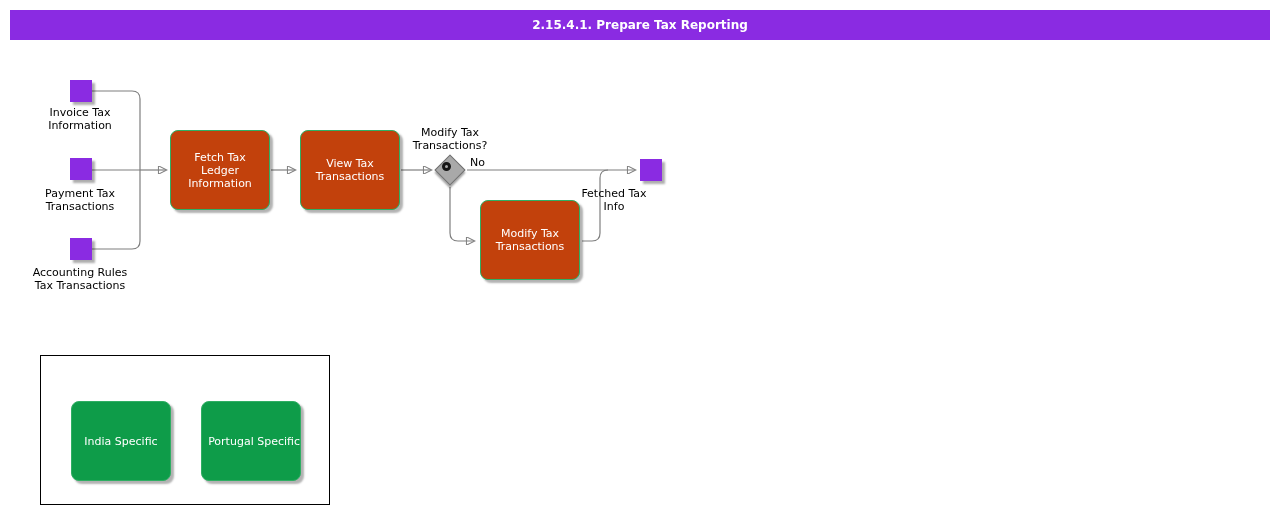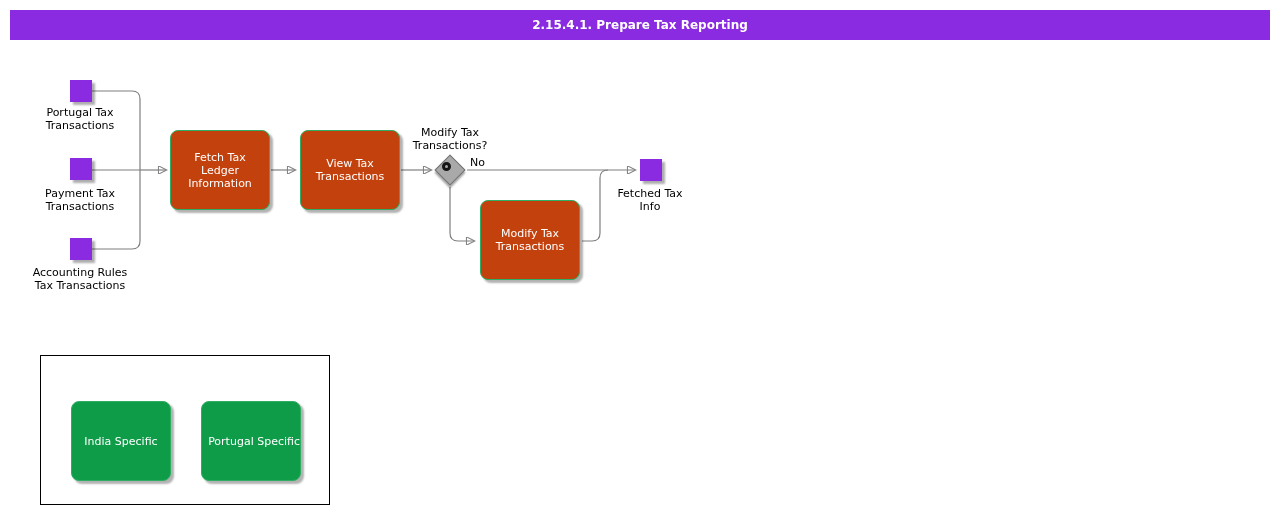--- a/index.html
+++ b/index.html
@@ -35,21 +35,21 @@
   .sq-fetched    { left: 640px; top: 159px; }
 
   
   .node-label {
     position: absolute; color: #000000; font-size: 11px; line-height: 13px;
     text-align: center;
   }
   .lbl-invoice    { left: 28px;  top: 106px; width: 104px; }
   .lbl-payment    { left: 28px;  top: 187px; width: 104px; }
   .lbl-accounting { left: 24px;  top: 266px; width: 112px; }
-  .lbl-fetched    { left: 617px; top: 187px; width: 66px;  }
+  .lbl-fetched    { left: 581px; top: 187px; width: 66px;  }
   .lbl-decision   { left: 398px; top: 126px; width: 104px; }
   .lbl-no         { left: 470px; top: 156px; width: 34px; text-align: left; }
 
   
   .task {
     position: absolute; width: 100px; height: 80px;
     background: #c2410c; border: 1px solid #2fae63; border-radius: 8px;
     box-shadow: 3px 3px 2px rgba(0,0,0,0.3);
     display: flex; align-items: center; justify-content: center;
     color: #ffffff; font-size: 11px; line-height: 13px; text-align: center;
@@ -110,21 +110,21 @@
     <path d="M92 170 H140"></path>
     <path d="M140 170 H166" marker-end="url(#arrow)"></path>
     <path d="M271 170 H295" marker-end="url(#arrow)"></path>
     <path d="M401 170 H431" marker-end="url(#arrow)"></path>
     <path d="M467 170 H635" marker-end="url(#arrow)"></path>
     <path d="M450 187 V233 Q450 241 458 241 H474" marker-end="url(#arrow)"></path>
     <path d="M582 241 H592 Q600 241 600 233 V178 Q600 170 608 170"></path>
   </svg>
 
   <div class="data-square sq-invoice"></div>
-  <div class="node-label lbl-invoice">Portugal Tax Transactions</div>
+  <div class="node-label lbl-invoice">Invoice Tax Information</div>
 
   <div class="data-square sq-payment"></div>
   <div class="node-label lbl-payment">Payment Tax Transactions</div>
 
   <div class="data-square sq-accounting"></div>
   <div class="node-label lbl-accounting">Accounting Rules Tax Transactions</div>
 
   <div class="task task-fetch">
     <span>Fetch Tax Ledger Information</span>
   </div>

